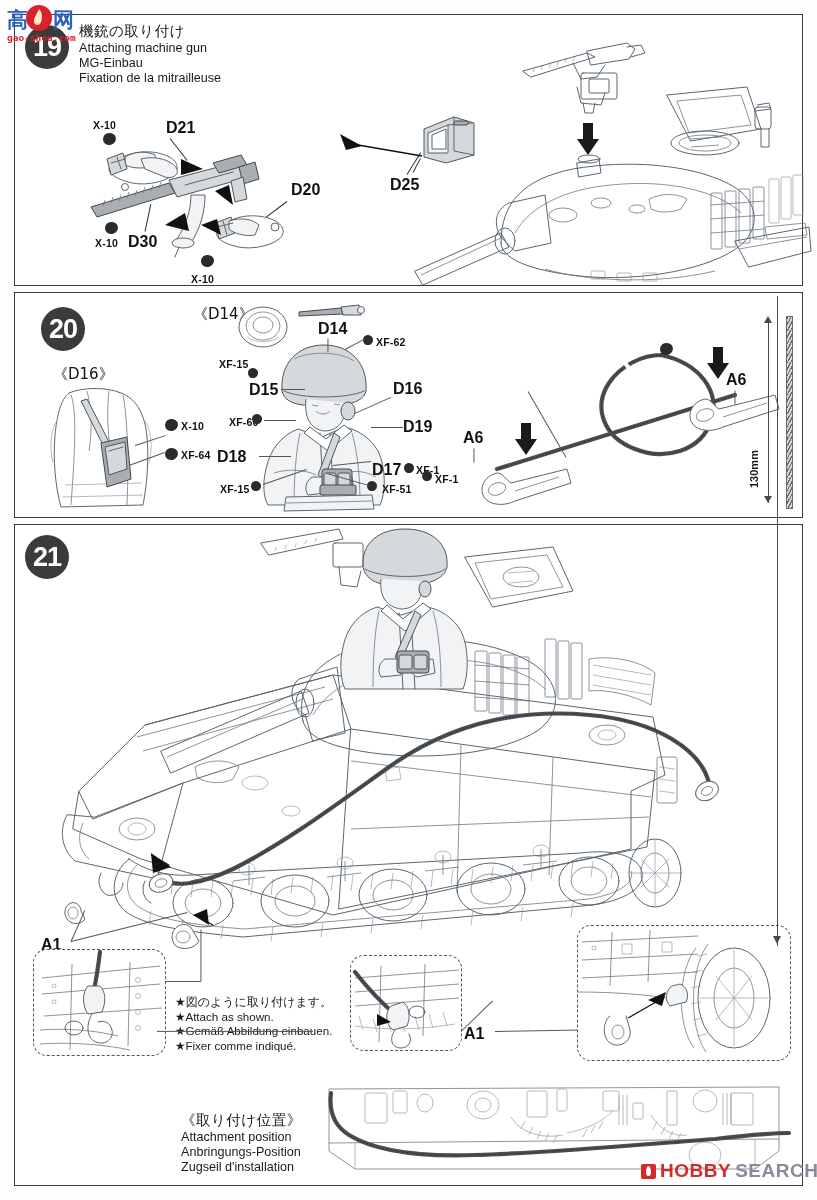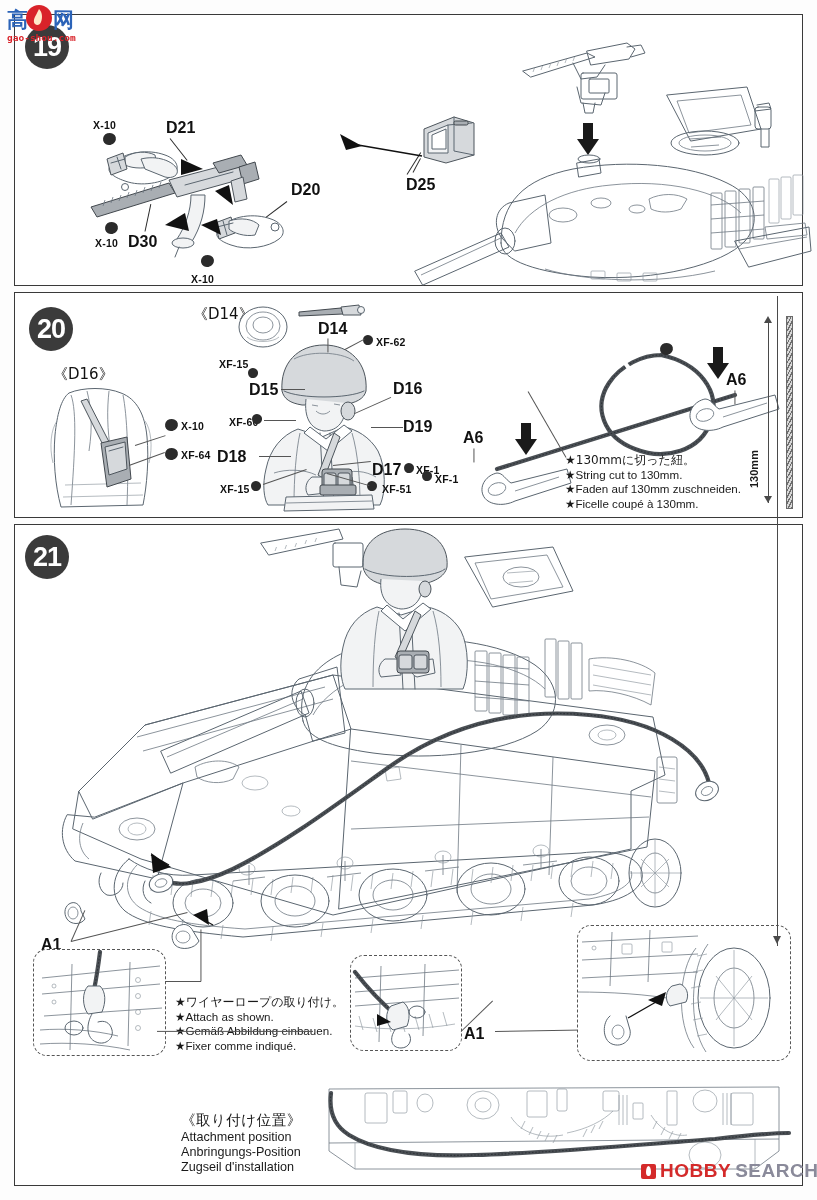--- a/index.html
+++ b/index.html
@@ -211,20 +211,26 @@
 </style>
 </head>
 <body>
 
 <div class="sheet">
 
   <div class="panel" id="panel-19">
 
     <div class="step-badge" style="left:10px; top:10px;">19</div>
 
+    <div class="step-head" style="left:64px; top:8px;">
+      <div class="jp">機銃の取り付け</div>
+      <div class="ln">Attaching machine gun</div>
+      <div class="ln">MG-Einbau</div>
+      <div class="ln">Fixation de la mitrailleuse</div>
+    </div>
 
     <div class="art" style="left:58px; top:92px;">
       <svg width="250" height="175" viewBox="0 0 250 175">
 
         <path class="fill-dk" d="M18 100 L96 76 L102 86 L24 110 Z"></path>
         <g class="ln1">
           <path d="M30 99 l2 -6 M38 96 l2 -6 M46 94 l2 -6 M54 91 l2 -6 M62 89 l2 -6 M70 86 l2 -6 M78 84 l2 -6 M86 81 l2 -6"></path>
         </g>
 
         <path class="fill-md" d="M96 73 L168 54 L176 70 L104 90 Z"></path>
@@ -262,21 +268,21 @@
     </div>
 
     <div class="lbl sm" style="left:78px;  top:104px;">X-10</div>
     <div class="blob" style="left:88px;  top:118px;"></div>
     <div class="lbl" style="left:151px; top:104px;">D21</div>
     <div class="lead" style="left:155px; top:123px; width:28px; transform:rotate(52deg);"></div>
 
     <div class="lbl" style="left:276px; top:166px;">D20</div>
     <div class="lead" style="left:272px; top:186px; width:26px; transform:rotate(143deg);"></div>
 
-    <div class="lbl" style="left:391px; top:161px;">D25</div>
+    <div class="lbl" style="left:375px; top:161px;">D25</div>
     <div class="lead" style="left:392px; top:159px; width:26px; transform:rotate(-58deg);"></div>
 
     <div class="lbl sm" style="left:80px;  top:222px;">X-10</div>
     <div class="blob" style="left:90px;  top:207px;"></div>
     <div class="lbl" style="left:113px; top:218px;">D30</div>
     <div class="lead" style="left:130px; top:216px; width:28px; transform:rotate(-78deg);"></div>
 
     <div class="lbl sm" style="left:176px; top:258px;">X-10</div>
     <div class="blob" style="left:186px; top:240px;"></div>
 
@@ -365,21 +371,21 @@
           <rect x="186" y="234" width="14" height="8" rx="1"></rect>
           <rect x="212" y="236" width="14" height="8" rx="1"></rect>
           <rect x="238" y="236" width="14" height="8" rx="1"></rect>
         </g>
       </svg>
     </div>
   </div>
 
   <div class="panel" id="panel-20">
 
-    <div class="step-badge" style="left:14px; top:14px;">20</div>
+    <div class="step-badge" style="left:26px; top:14px;">20</div>
 
 
     <div class="lbl jp-br" style="left:38px; top:72px;">《D16》</div>
 
     <div class="art" style="left:16px; top:92px;">
       <svg width="130" height="132" viewBox="0 0 130 132">
         <path class="fill-w" d="M38 8 C52 2 76 2 90 8 C106 14 114 30 116 52 C118 74 116 100 112 120 L30 122 C24 100 22 74 24 50 C26 30 30 14 38 8 Z"></path>
         <path class="ln1" d="M40 10 C46 26 44 66 40 120 M92 10 C96 30 98 70 96 120"></path>
         <path class="ln1" d="M56 6 C60 22 62 40 58 66 M78 6 C76 24 76 44 80 68"></path>
         <path class="ln2" d="M26 36 C20 44 18 62 22 78 M114 36 C120 44 122 62 118 78"></path>
@@ -526,26 +532,20 @@
 
     <div class="lbl" style="left:711px; top:78px;">A6</div>
     <div class="lead thin" style="left:720px; top:97px; width:14px; transform:rotate(90deg);"></div>
 
     <div class="lbl" style="left:448px; top:136px;">A6</div>
     <div class="lead thin" style="left:459px; top:155px; width:14px; transform:rotate(90deg);"></div>
 
     <div class="blob sm" style="left:407px; top:178px;"></div>
     <div class="lbl sm" style="left:420px; top:180px;">XF-1</div>
 
-    <div class="notes" style="left:550px; top:160px;">
-      <div class="jp">★130mmに切った紐。</div>
-      <div>★String cut to 130mm.</div>
-      <div>★Faden auf 130mm zuschneiden.</div>
-      <div>★Ficelle coupé à 130mm.</div>
-    </div>
     <div class="lead thin" style="left:551px; top:164px; width:76px; transform:rotate(-120deg);"></div>
   </div>
 
   <div id="ruler-line"></div>
   <div class="ruler-cap" style="left:764px; top:316px; border-bottom:7px solid #4a4a4a;"></div>
   <div class="ruler-cap" style="left:764px; top:496px; border-top:7px solid #4a4a4a;"></div>
   <div id="ruler-string"></div>
   <div id="ruler-label">130mm</div>
 
   <div class="panel" id="panel-21">
@@ -732,21 +732,21 @@
         <path class="cable-t" d="M66 2 C64 18 62 30 60 40"></path>
         <path class="fill-lt" d="M54 36 C48 42 48 56 54 64 L68 62 C72 52 72 42 66 36 Z"></path>
         <path class="ln0" d="M58 64 C52 74 52 88 62 92 C72 96 80 88 78 80 C76 72 70 70 64 72"></path>
         <ellipse class="ln0" cx="40" cy="78" rx="9" ry="7"></ellipse>
       </svg>
     </div>
     <div class="lead thin" style="left:150px; top:456px; width:36px;"></div>
     <div class="lead thin" style="left:186px; top:404px; width:52px; transform:rotate(90deg);"></div>
 
     <div class="notes" style="left:160px; top:470px;">
-      <div class="jp">★ワイヤーロープの取り付け。</div>
+      <div class="jp">★図のように取り付けます。</div>
       <div>★Attach as shown.</div>
       <div>★Gemäß Abbildung einbauen.</div>
       <div>★Fixer comme indiqué.</div>
     </div>
 
     <div class="inset" style="left:335px; top:430px; width:112px; height:96px;">
       <svg width="112" height="96" viewBox="0 0 112 96">
         <g class="ln1">
           <path d="M4 22 L108 14 M4 36 L108 28 M4 50 L108 42"></path>
           <path d="M30 10 L28 86 M74 8 L72 80"></path>

